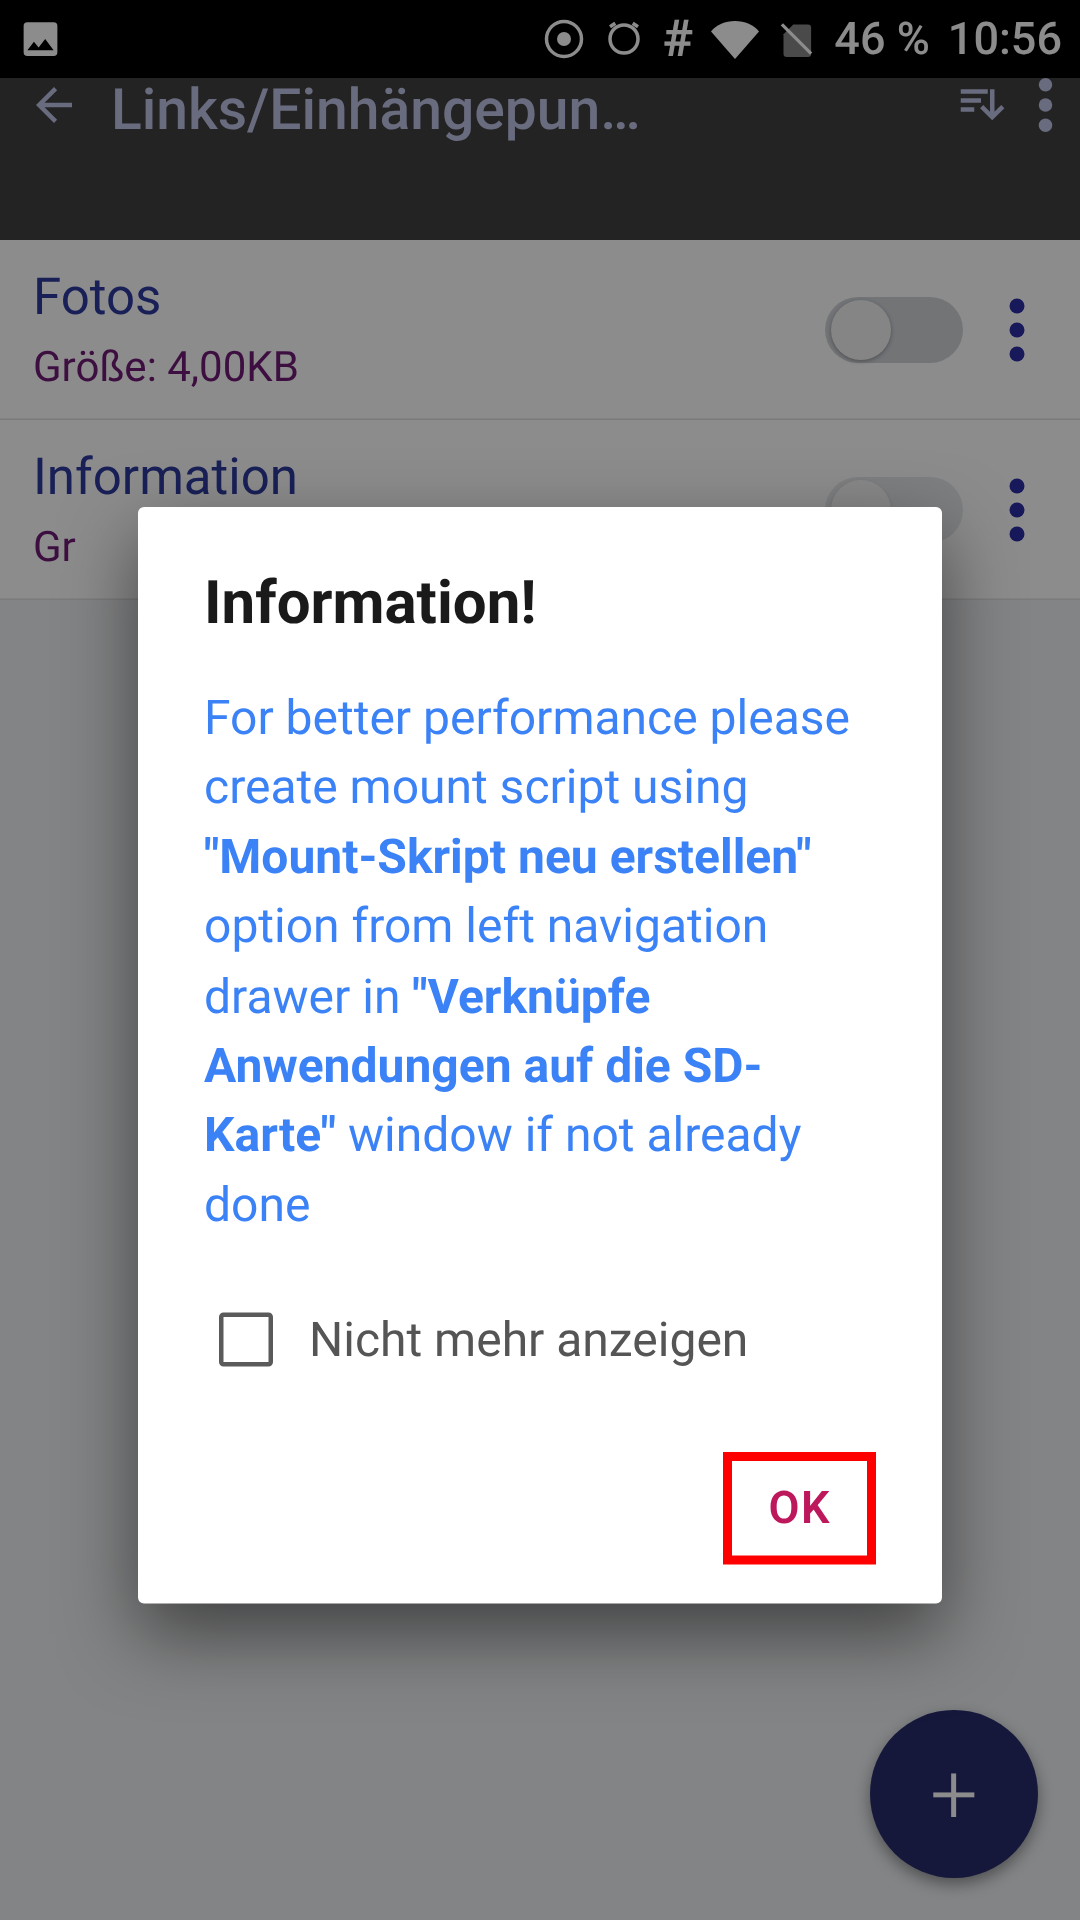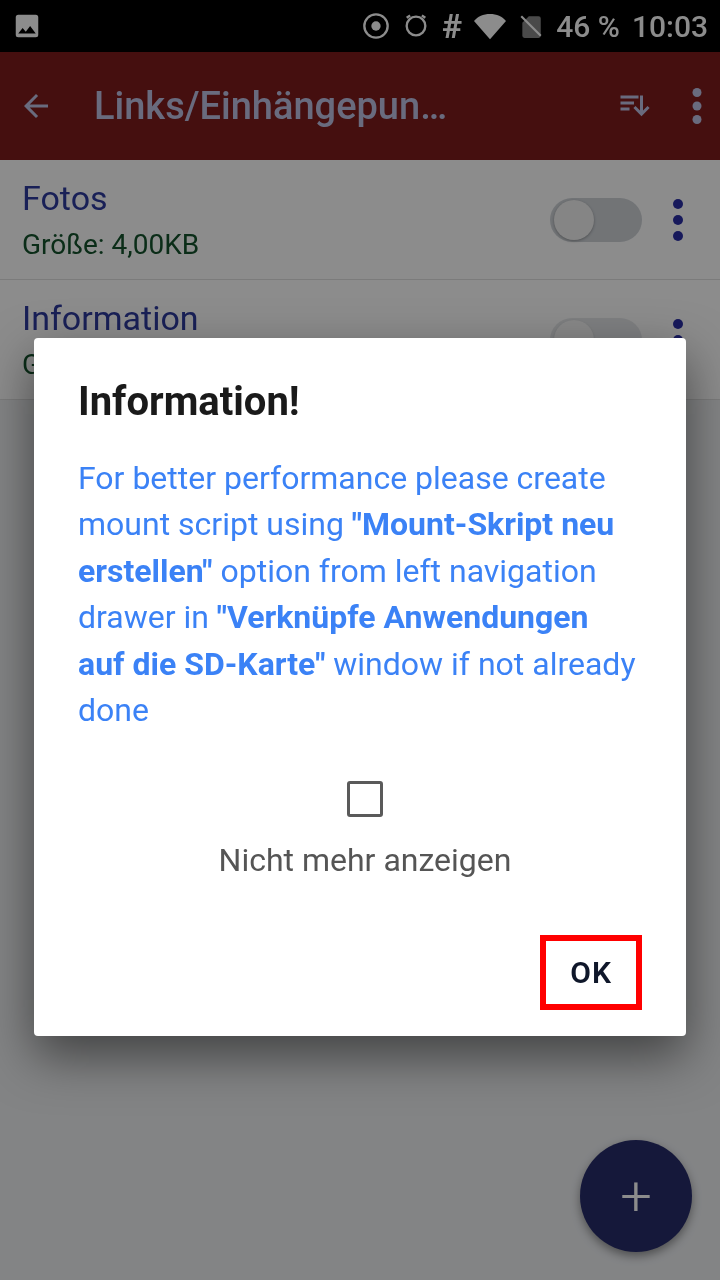--- a/index.html
+++ b/index.html
@@ -18,26 +18,26 @@
     font-weight: 500;
   }
   .statusbar .left { display:flex; align-items:center; gap:10px; }
   .statusbar .spacer { flex:1; }
   .statusbar .right { display:flex; align-items:center; gap:12px; }
   .statusbar svg { fill:#fff; }
 
   
   .appbar {
     height: 108px;
-    background: #7f1d1d;
+    background: #404040;
     color: #bfc3e6;
     display:flex;
-    align-items:center;
+    align-items:flex-start;
     padding: 0 18px;
-    gap: 40px;
+    gap: 20px;
   }
   .appbar .title {
     flex:1;
     color:#bfc3e6;
     font-size:38px;
     font-weight:500;
     white-space:nowrap;
     overflow:hidden;
     text-overflow:ellipsis;
   }
@@ -47,21 +47,21 @@
   .list { background:#fff; }
   .row {
     display:flex;
     align-items:center;
     padding: 18px 22px 18px 22px;
     border-bottom:1px solid #e0e0e0;
     gap:16px;
   }
   .row .txt { flex:1; }
   .row .name { color:#2f3b9e; font-size:34px; margin-bottom:10px; }
-  .row .size { color:#14532d; font-size:28px; }
+  .row .size { color:#701a75; font-size:28px; }
   .toggle {
     width:92px; height:44px; border-radius:22px; background:#cfd3d8;
     position:relative;
   }
   .toggle::after{
     content:""; position:absolute; left:4px; top:2px;
     width:40px; height:40px; border-radius:50%; background:#f2f2f2;
     box-shadow:0 1px 3px rgba(0,0,0,.3);
   }
   .kebab { width:40px; text-align:center; }
@@ -77,46 +77,46 @@
     box-shadow:0 4px 10px rgba(0,0,0,.4);
   }
 
   
   .scrim{
     position:absolute; inset:0; background:rgba(0,0,0,.45);
     display:flex; align-items:flex-start; justify-content:center;
     padding-top:338px;
   }
   .dialog{
-    width:652px; background:#fff; border-radius:4px;
+    width:536px; background:#fff; border-radius:4px;
     box-shadow:0 20px 50px rgba(0,0,0,.5);
     padding: 40px 44px 26px 44px;
   }
   .dialog h1{
     font-size:40px; font-weight:700; color:#1a1a1a; margin-bottom:30px;
   }
   .dialog p{
     font-size:32px; line-height:1.45; color:#3b82f6;
   }
   .dialog p b{ font-weight:700; }
   .check-row{
     display:flex; align-items:center; gap:24px;
-    margin-top:48px; margin-left:10px;flex-direction:column;
+    margin-top:48px; margin-left:10px;
   }
   .checkbox{
     width:36px; height:36px; border:3px solid #5a5a5a; border-radius:3px;
   }
   .check-label{ font-size:32px; color:#555; }
   .dialog-actions{
     display:flex; justify-content:flex-end; margin-top:56px;
   }
   .ok-btn{
     border:6px solid #ff0000;
     padding: 14px 24px;
-    color:#0f172a;
+    color:#be185d;
     font-size:30px;
     font-weight:600;
     letter-spacing:1px;
     background:#fff;
   }
 </style>
 </head>
 <body>
 
 <div class="statusbar">
@@ -136,21 +136,21 @@
       </svg>
     <span style="font-size:34px;font-weight:700;">#</span>
     <svg width="32" height="32" viewBox="0 0 24 24">
         <path d="M12 3C7 3 2.7 5 0 8.2L12 22 24 8.2C21.3 5 17 3 12 3z"></path>
       </svg>
     <svg width="26" height="30" viewBox="0 0 24 24">
         <path fill="#888" d="M19 3h-9L4 9v12a2 2 0 0 0 2 2h13a2 2 0 0 0 2-2V5a2 2 0 0 0-2-2z"></path>
         <path stroke="#fff" stroke-width="2" d="M3 3l18 18"></path>
       </svg>
     <span>46 %</span>
-    <span>10:03</span>
+    <span>10:56</span>
   </div>
 </div>
 
 <div class="appbar">
   <svg width="36" height="36" viewBox="0 0 24 24">
       <path d="M20 11H7.8l5.6-5.6L12 4l-8 8 8 8 1.4-1.4L7.8 13H20z"></path>
     </svg>
   <div class="title">Links/Einhängepun…</div>
   <svg width="36" height="36" viewBox="0 0 24 24">
       <path d="M3 5h12v2H3zM3 9h9v2H3zM3 13h6v2H3zM18 5v10l3-3 1.4 1.4L17 18.8 11.6 13.4 13 12l3 3V5z"></path>

